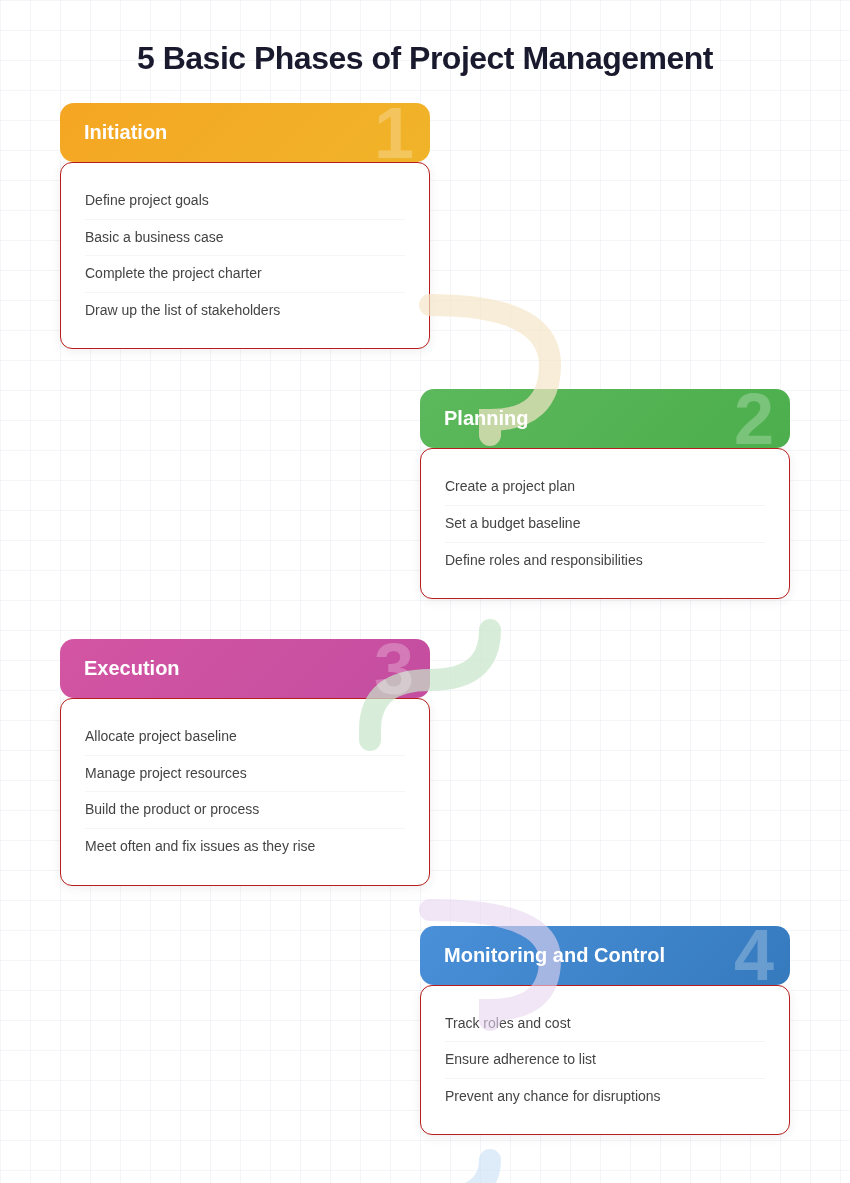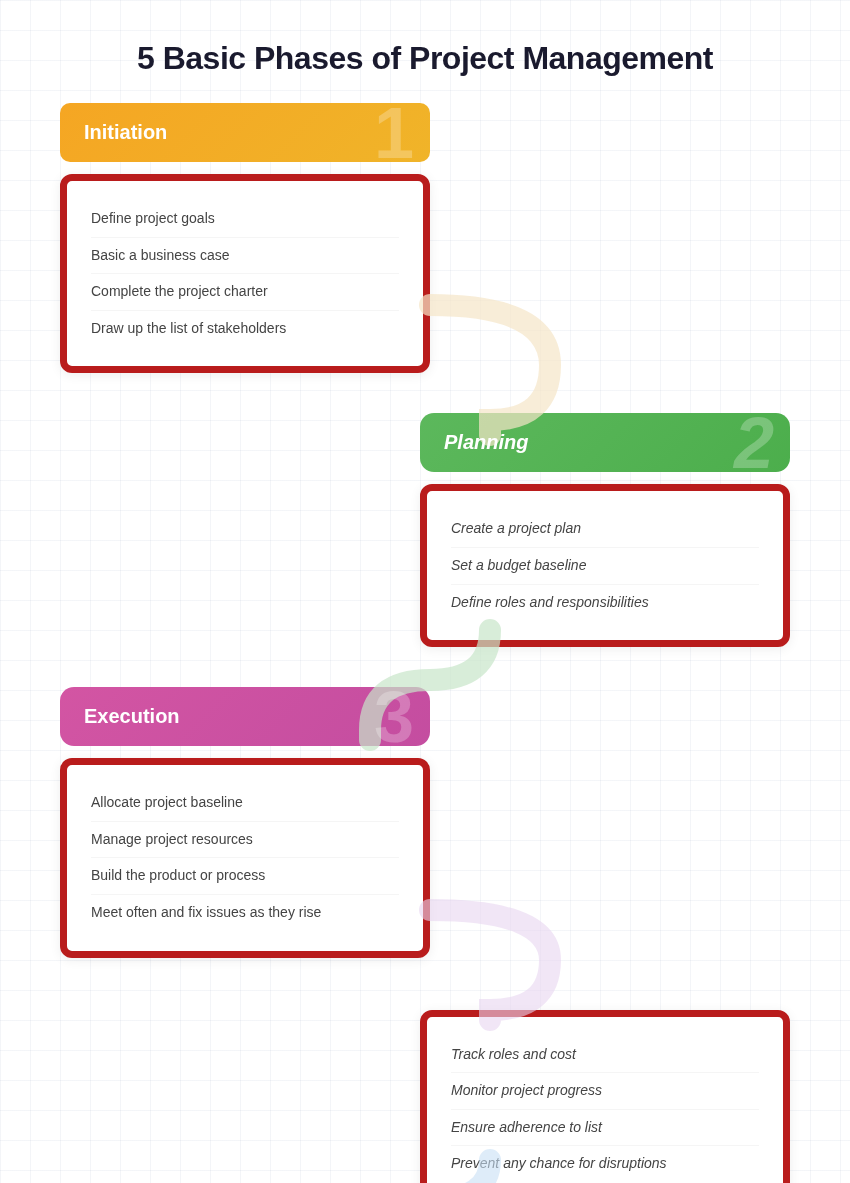--- a/index.html
+++ b/index.html
@@ -65,21 +65,20 @@
     .left-phase {
       width: 370px;
       flex-shrink: 0;
     }
 
     
     .right-phase {
       margin-left: auto;
       width: 370px;
       flex-shrink: 0;
-      font-style: italic;
     }
 
     
     .phase-header {
       border-radius: 14px;
       padding: 18px 24px;
       display: flex;
       align-items: center;
       justify-content: space-between;
       position: relative;
@@ -104,39 +103,39 @@
       transform: translateY(-50%);
       line-height: 1;
       z-index: 1;
     }
 
     
     .phase-content {
       background: #ffffff;
       border-radius: 12px;
       padding: 20px 24px;
-      margin-top: 12px;
+      margin-top: 0;
       box-shadow: 0 2px 12px rgba(0,0,0,0.07);
-      border: 7px solid #b91c1c;
+      border: 1px solid #b91c1c;
     }
 
     .phase-item {
       font-size: 14px;
       color: #444;
       padding: 8px 0;
       border-bottom: none;
       line-height: 1.4;
     }
 
     .phase-item:not(:last-child) {
       border-bottom: 1px solid #f5f5f5;
     }
 
     
-    .initiation-header { background: linear-gradient(135deg, #f5a623, #f0b429); border-radius: 10px; }
+    .initiation-header { background: linear-gradient(135deg, #f5a623, #f0b429); }
     .planning-header { background: linear-gradient(135deg, #5cb85c, #4cae4c); }
     .execution-header { background: linear-gradient(135deg, #d355a3, #c44da0); }
     .monitoring-header { background: linear-gradient(135deg, #4a90d9, #357abd); }
 
     
     .row-1 { margin-bottom: 30px; }
     .row-2 { margin-bottom: 30px; align-items: flex-start; }
     .row-3 { margin-bottom: 30px; }
     .row-4 { margin-bottom: 30px; align-items: flex-start; }
 
@@ -209,23 +208,26 @@
             <div class="phase-item">Allocate project baseline</div>
             <div class="phase-item">Manage project resources</div>
             <div class="phase-item">Build the product or process</div>
             <div class="phase-item">Meet often and fix issues as they rise</div>
           </div>
         </div>
       </div>
 
       <div class="row row-4" style="margin-bottom:40px;">
         <div class="right-phase" style="margin-left:auto;">
+          <div class="phase-header monitoring-header">
+            <span class="phase-header-label">Monitoring and Control</span>
+            <span class="phase-number">4</span>
+          </div>
           <div class="phase-content">
             <div class="phase-item">Track roles and cost</div>
-            <div class="phase-item">Monitor project progress</div>
             <div class="phase-item">Ensure adherence to list</div>
             <div class="phase-item">Prevent any chance for disruptions</div>
           </div>
         </div>
       </div>
 
     </div>
 
   </div>
 </div>

